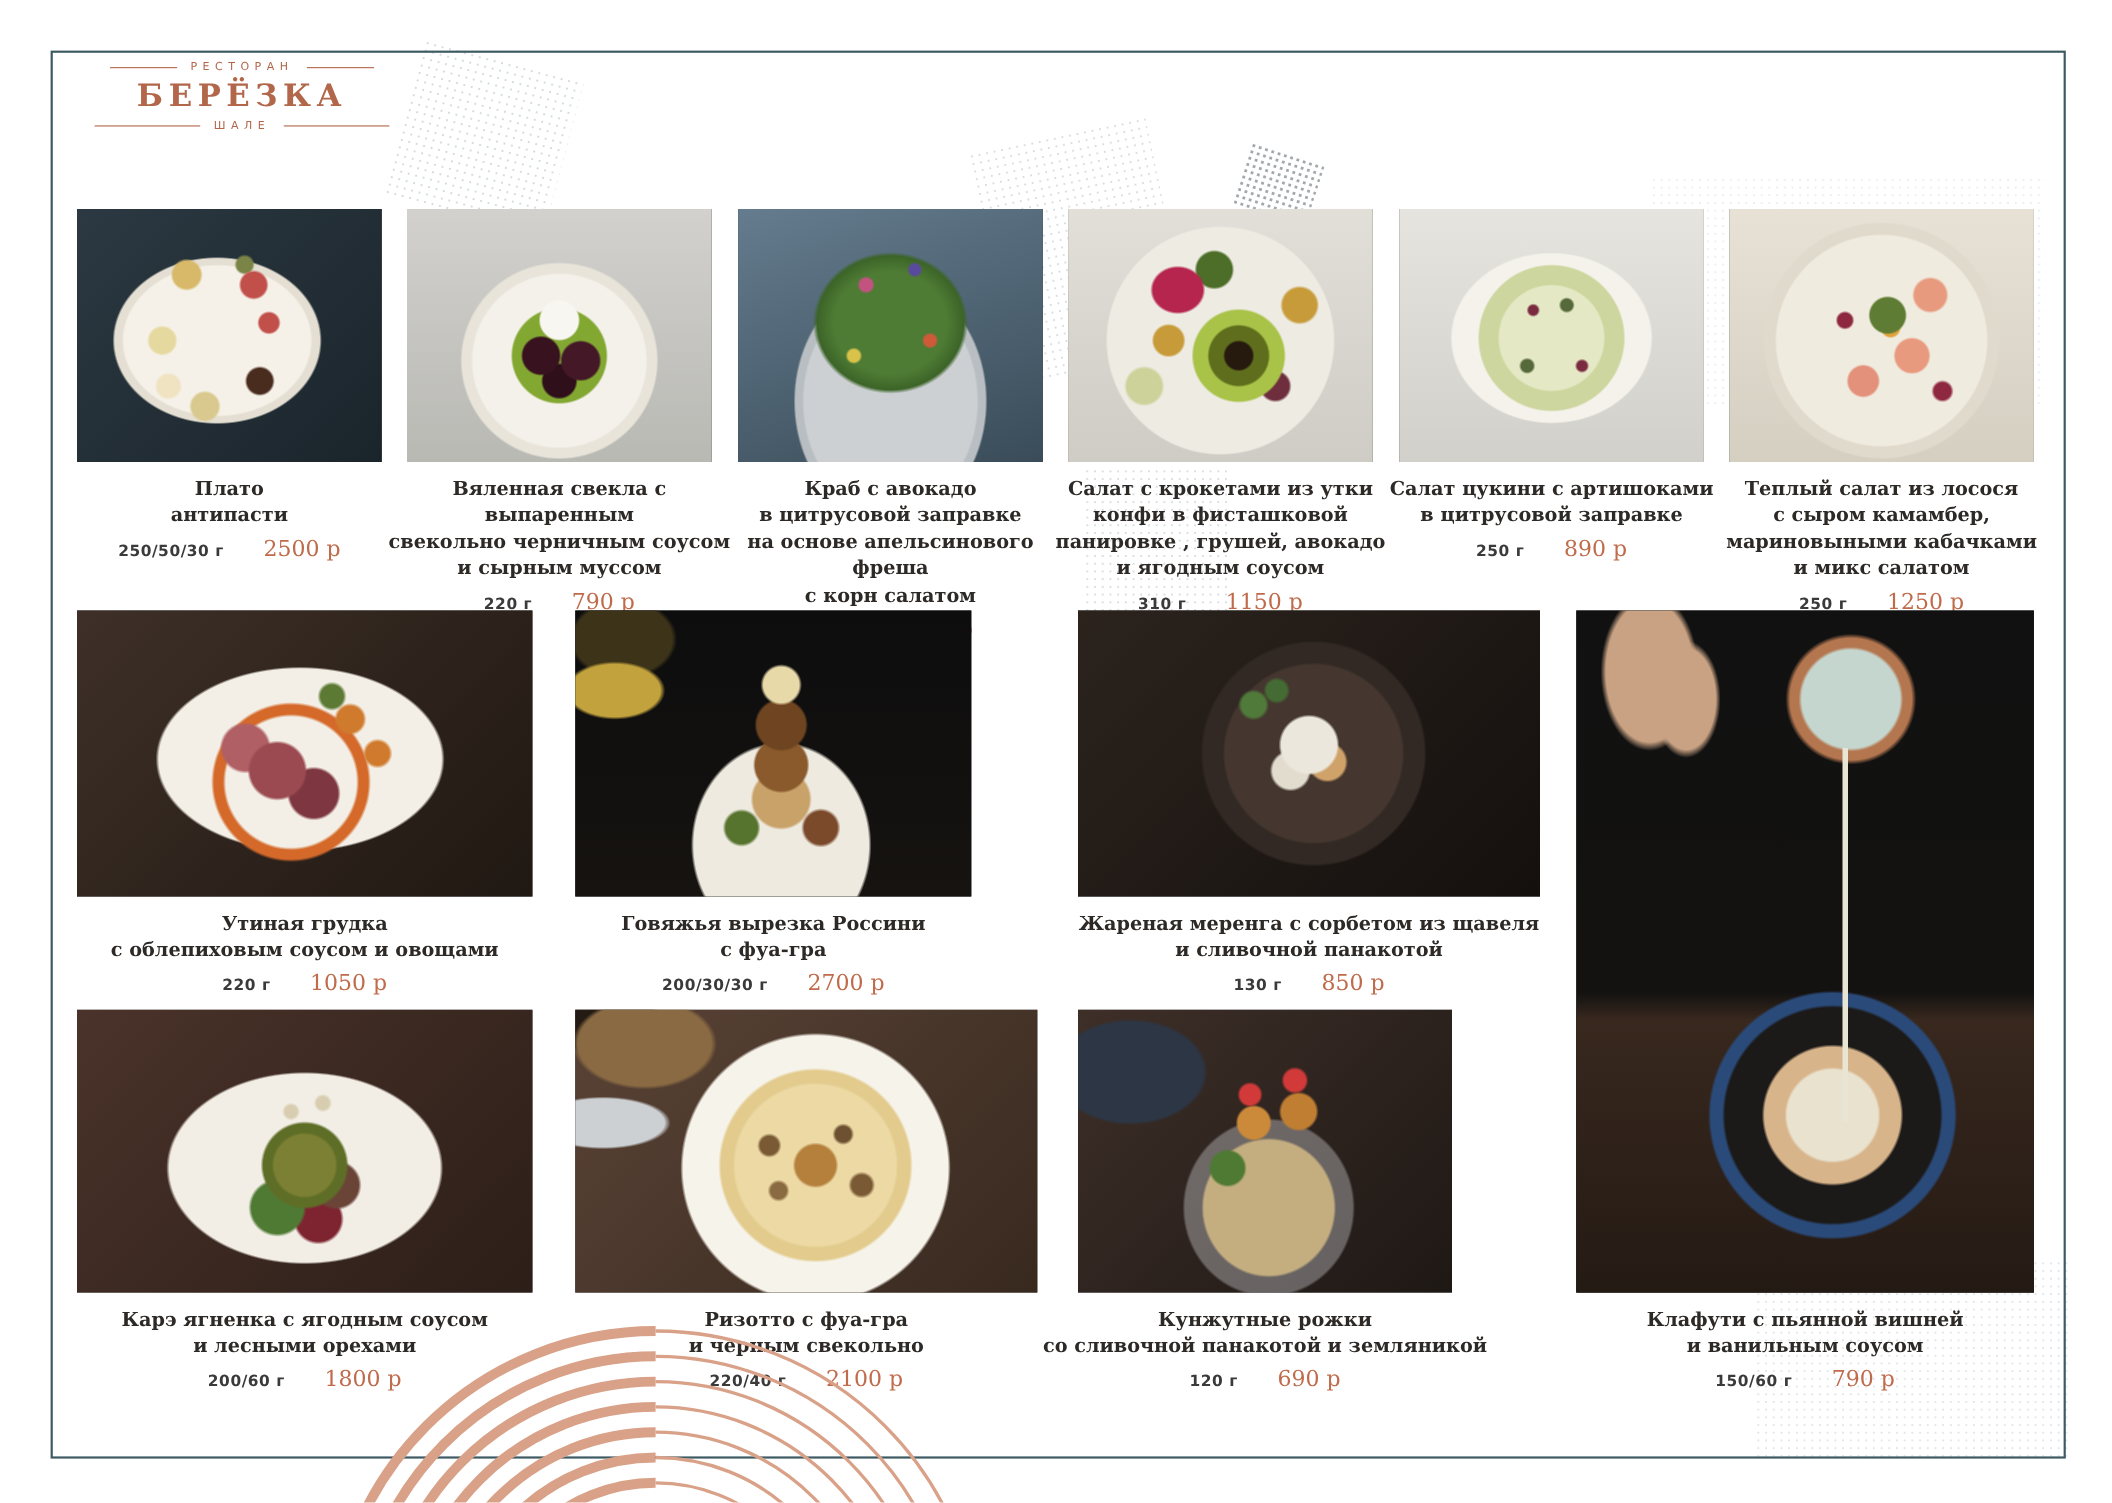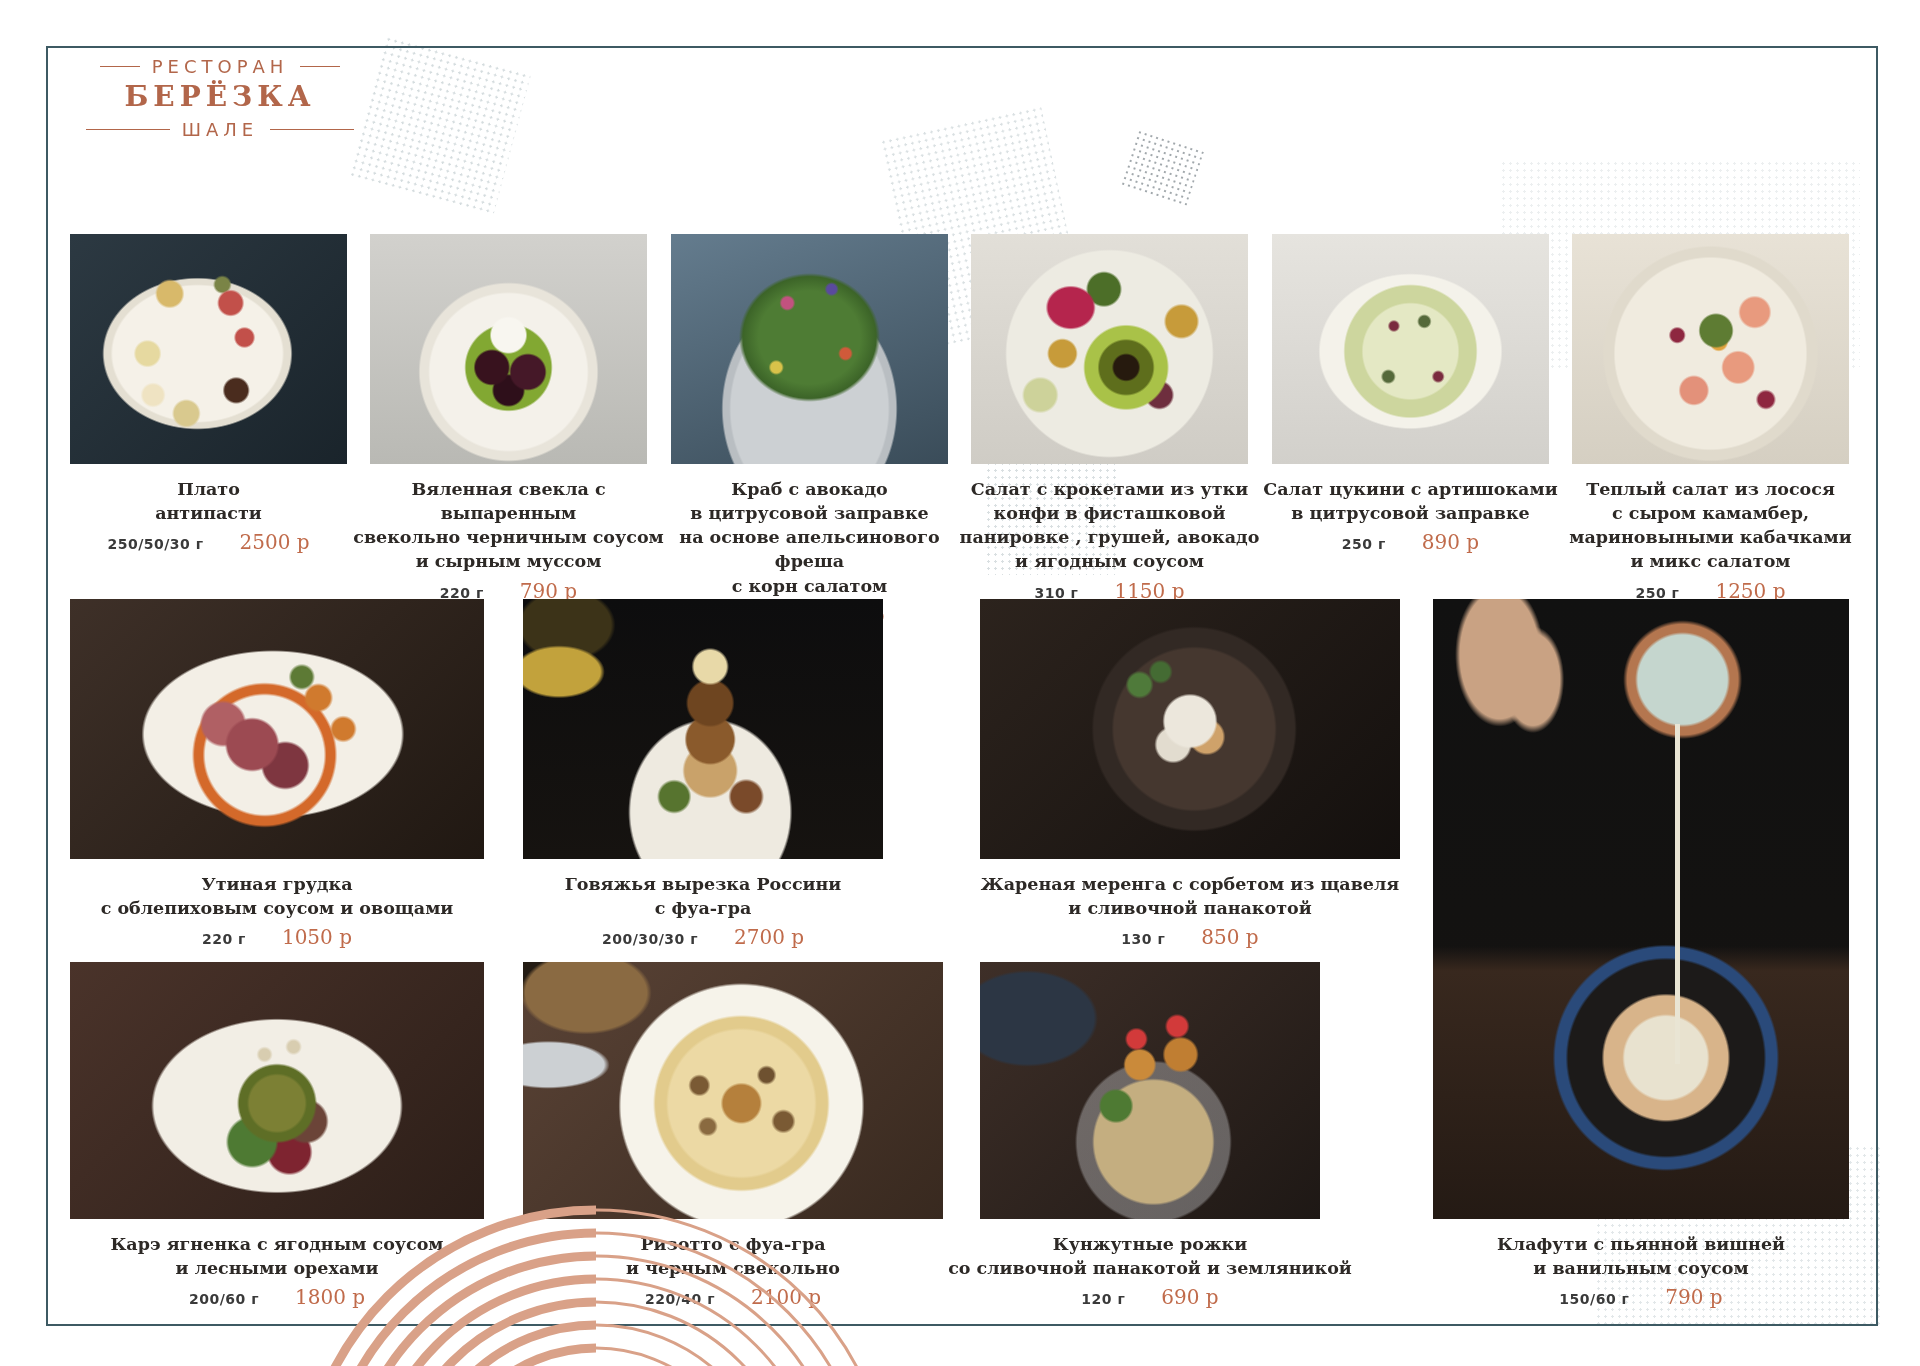--- a/index.html
+++ b/index.html
@@ -8,30 +8,30 @@
     background:#ffffff;font-family:"DejaVu Serif",serif;
   }
   
   .frame{
     position:absolute;left:46px;top:46px;width:1828px;height:1276px;
     border:2px solid #3d5a63;z-index:1;pointer-events:none;
   }
   
   .logo{position:absolute;left:82px;top:56px;width:276px;text-align:center;z-index:2;}
   .lined{display:flex;align-items:center;gap:12px;color:#b2664a;
-    font-family:"DejaVu Sans",sans-serif;font-size:18px;letter-spacing:5px;font-weight:400;}
+    font-family:"DejaVu Sans",sans-serif;font-size:10px;letter-spacing:5px;font-weight:400;}
   .lined::before,.lined::after{content:"";flex:1;height:1px;background:#b2664a;}
   .logo-top{margin:0 18px;}
   .logo-name{
     font-family:"DejaVu Serif",serif;font-weight:bold;color:#b2664a;
     font-size:28px;letter-spacing:5px;line-height:1.15;margin:4px 0 6px 0;
   }
   .logo-sub{margin:0 4px;}
   
-  .card{position:absolute;z-index:2;margin-top:44px;}
+  .card{position:absolute;z-index:2;}
   .photo{width:100%;background-color:#222;background-repeat:no-repeat;background-size:100% 100%;}
   .r1 .photo{height:230px;}
   .r2 .photo{height:260px;}
   .r3 .photo{height:257px;}
   .tall .photo{height:620px;}
   .cap{position:relative;left:50%;transform:translateX(-50%);
     margin-top:13px;text-align:center;}
   .r1 .cap{width:330px;}
   .r2 .cap,.r3 .cap,.tall .cap{width:440px;}
   .dish-name{

